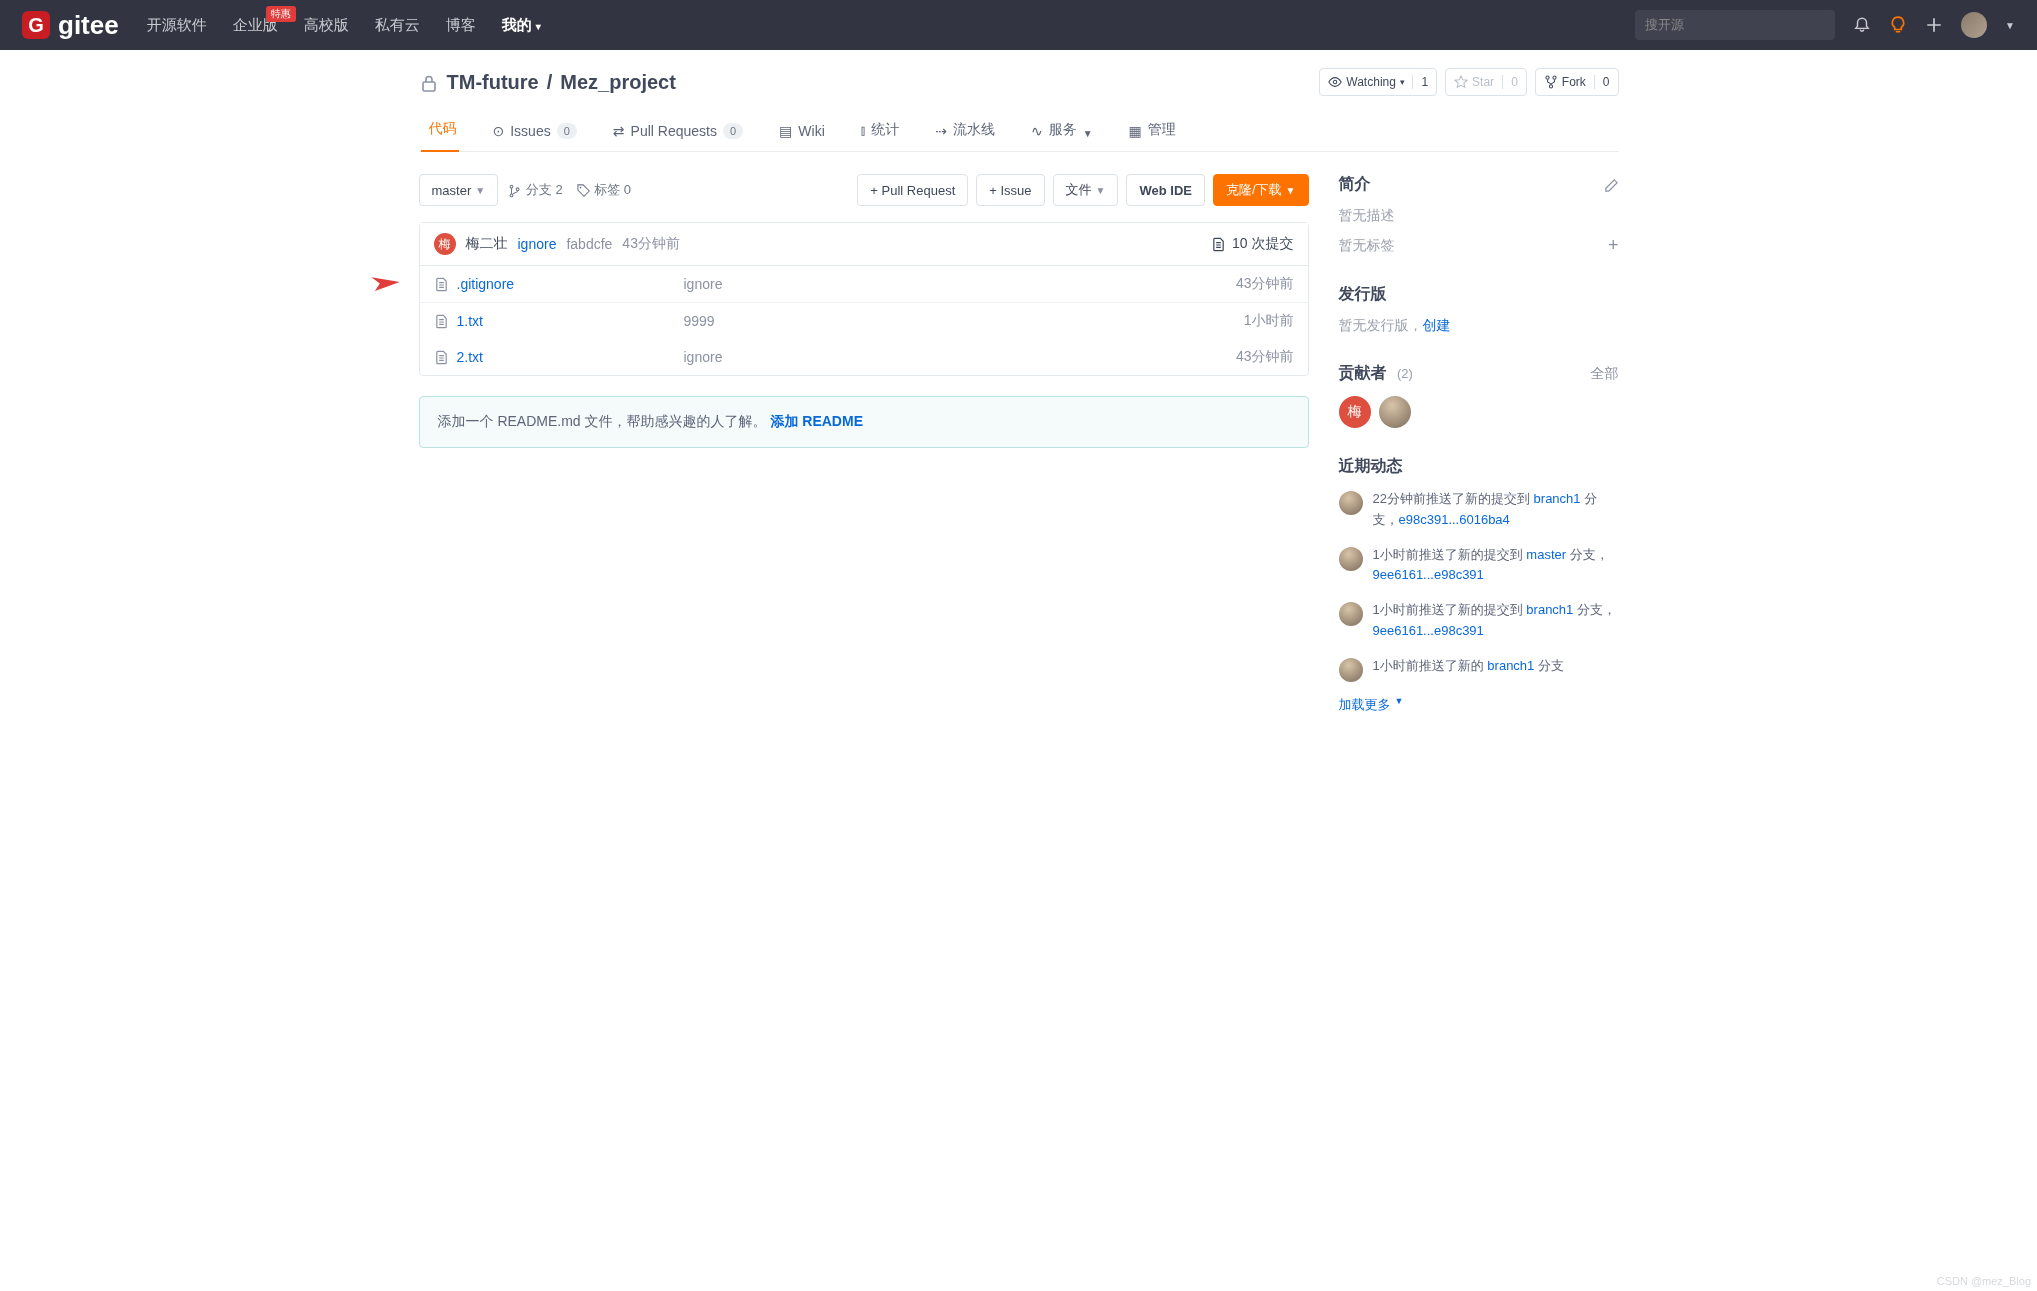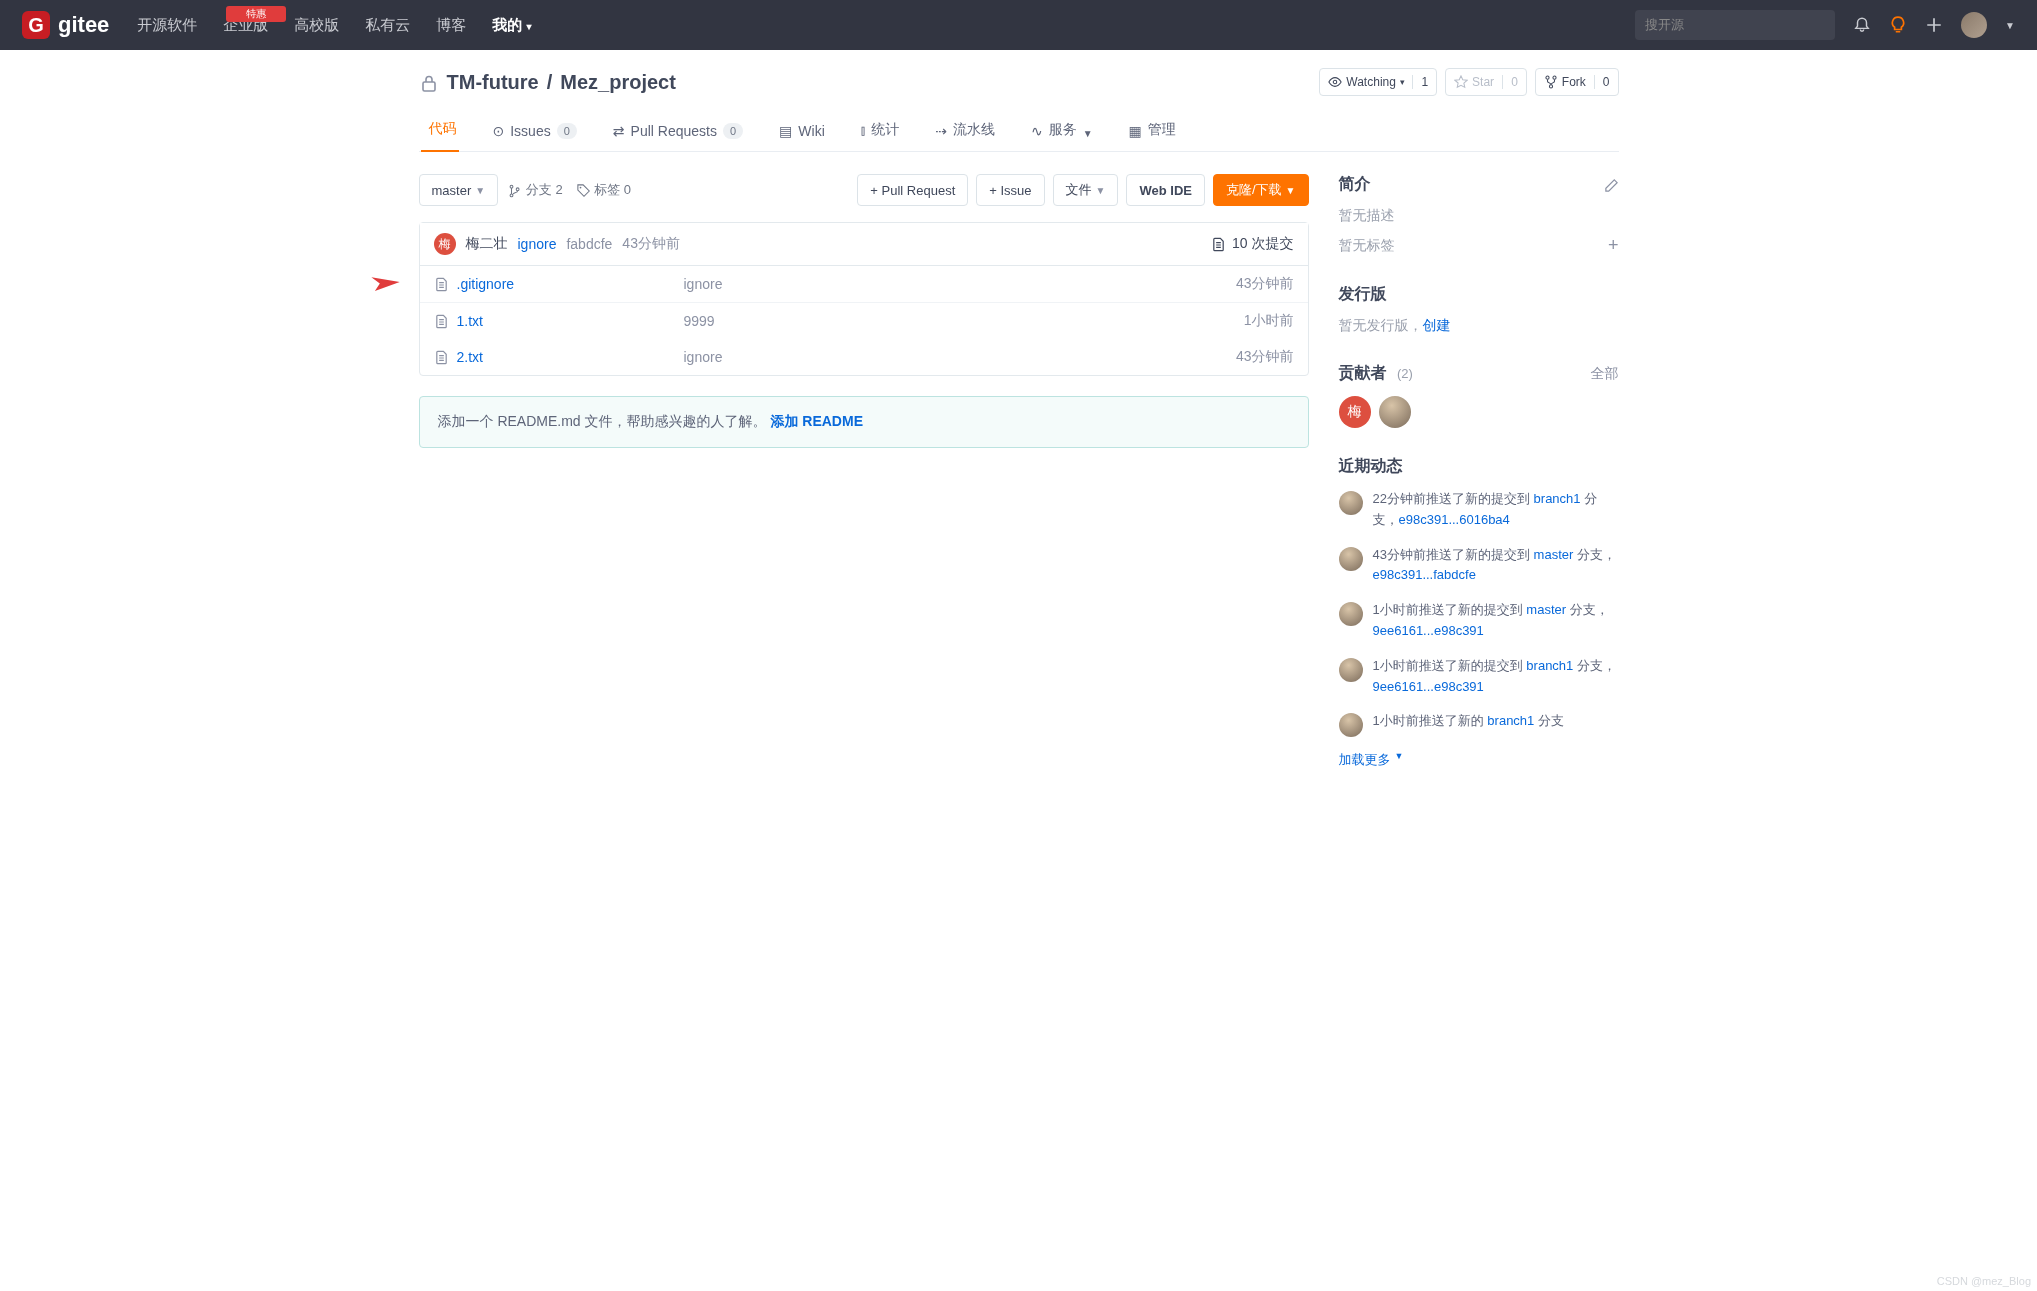--- a/index.html
+++ b/index.html
@@ -2,25 +2,25 @@
 <html><head>
 <meta charset="utf-8">
 <style>
 * { box-sizing: border-box; margin: 0; padding: 0; }
 body { font-family: -apple-system, BlinkMacSystemFont, "Segoe UI", Helvetica, Arial, sans-serif; font-size: 14px; color: #40485b; background: #fff; }
 a { text-decoration: none; }
 
 .topnav { background: #323541; height: 50px; display: flex; align-items: center; padding: 0 22px; color: #fff; }
 .logo-box { display: flex; align-items: center; gap: 8px; margin-right: 28px; }
 .logo-g { width: 28px; height: 28px; background: #c71d23; border-radius: 6px; display: flex; align-items: center; justify-content: center; color: #fff; font-weight: 700; font-size: 20px; }
-.logo-text { font-size: 22px; font-weight: 700; color: #fff; }
+.logo-text { font-size: 26px; font-weight: 700; color: #fff; }
 .nav-links { display: flex; gap: 26px; align-items: center; }
 .nav-links a { color: #c9cbd1; font-size: 15px; cursor: pointer; position: relative; }
 .nav-links a.active { color: #fff; font-weight: 600; }
-.badge-hot { position: absolute; top: -10px; right: -18px; background: #e03c3c; color: #fff; font-size: 10px; padding: 1px 20px; border-radius: 3px; }
+.badge-hot { position: absolute; top: -10px; right: -18px; background: #e03c3c; color: #fff; font-size: 10px; padding: 1px 5px; border-radius: 3px; }
 .nav-right { margin-left: auto; display: flex; align-items: center; gap: 18px; }
 .search-box { background: #40434f; height: 30px; width: 200px; border-radius: 4px; display: flex; align-items: center; padding: 0 10px; color: #888; font-size: 13px; }
 .nav-icon { color: #c9cbd1; cursor: pointer; display: flex; align-items: center; }
 .nav-icon svg { width: 18px; height: 18px; }
 .bulb { color: #fe7300; }
 .avatar-sm { width: 26px; height: 26px; border-radius: 50%; background: linear-gradient(135deg,#8a7a6a,#b0a090); }
 
 .container { max-width: 1216px; margin: 0 auto; padding: 0 8px; }
 .repo-header { padding: 18px 0 0; display: flex; justify-content: space-between; align-items: center; }
 .repo-title { display: flex; align-items: center; gap: 8px; font-size: 20px; font-weight: 600; color: #40485b; }
@@ -390,24 +390,20 @@
         <div class="side-head">
             <h3>近期动态</h3>
           </div>
         <div id="activity-list">
             <div class="activity">
               <div class="act-av"></div>
               <div class="act-text">22分钟前推送了新的提交到 <a>branch1</a> 分支，<a>e98c391...6016ba4</a></div>
             </div>
             <div class="activity">
               <div class="act-av"></div>
-              <div class="act-text">43分钟前推送了新的提交到 <a>master</a> 分支，<a>e98c391...fabdcfe</a></div>
-            </div>
-            <div class="activity">
-              <div class="act-av"></div>
               <div class="act-text">1小时前推送了新的提交到 <a>master</a> 分支，<a>9ee6161...e98c391</a></div>
             </div>
             <div class="activity">
               <div class="act-av"></div>
               <div class="act-text">1小时前推送了新的提交到 <a>branch1</a> 分支，<a>9ee6161...e98c391</a></div>
             </div>
             <div class="activity">
               <div class="act-av"></div>
               <div class="act-text">1小时前推送了新的 <a>branch1</a> 分支</div>
             </div>

